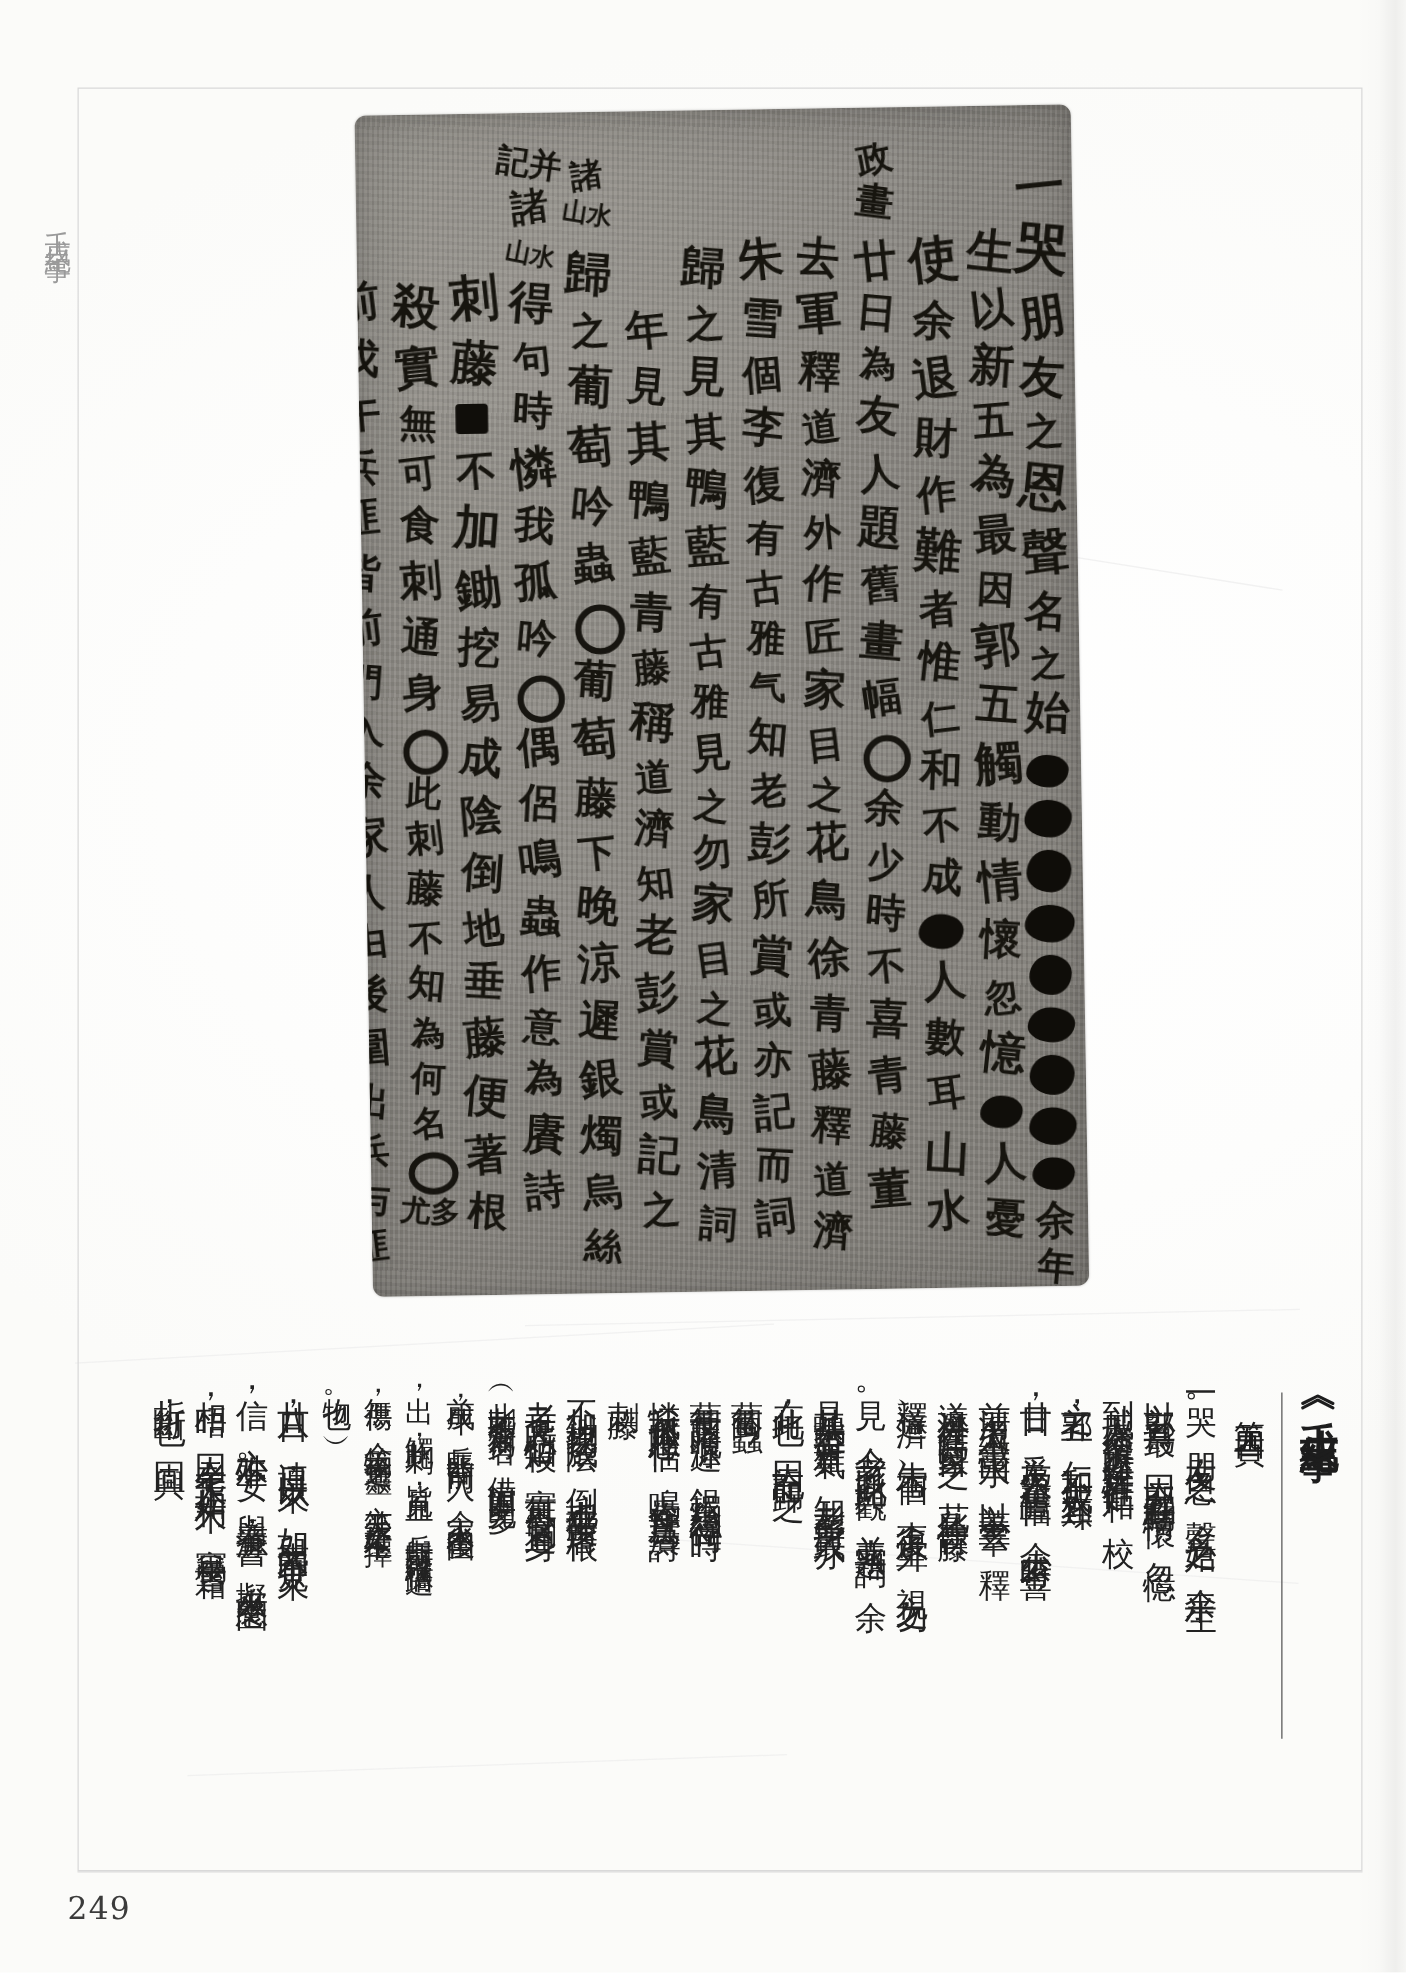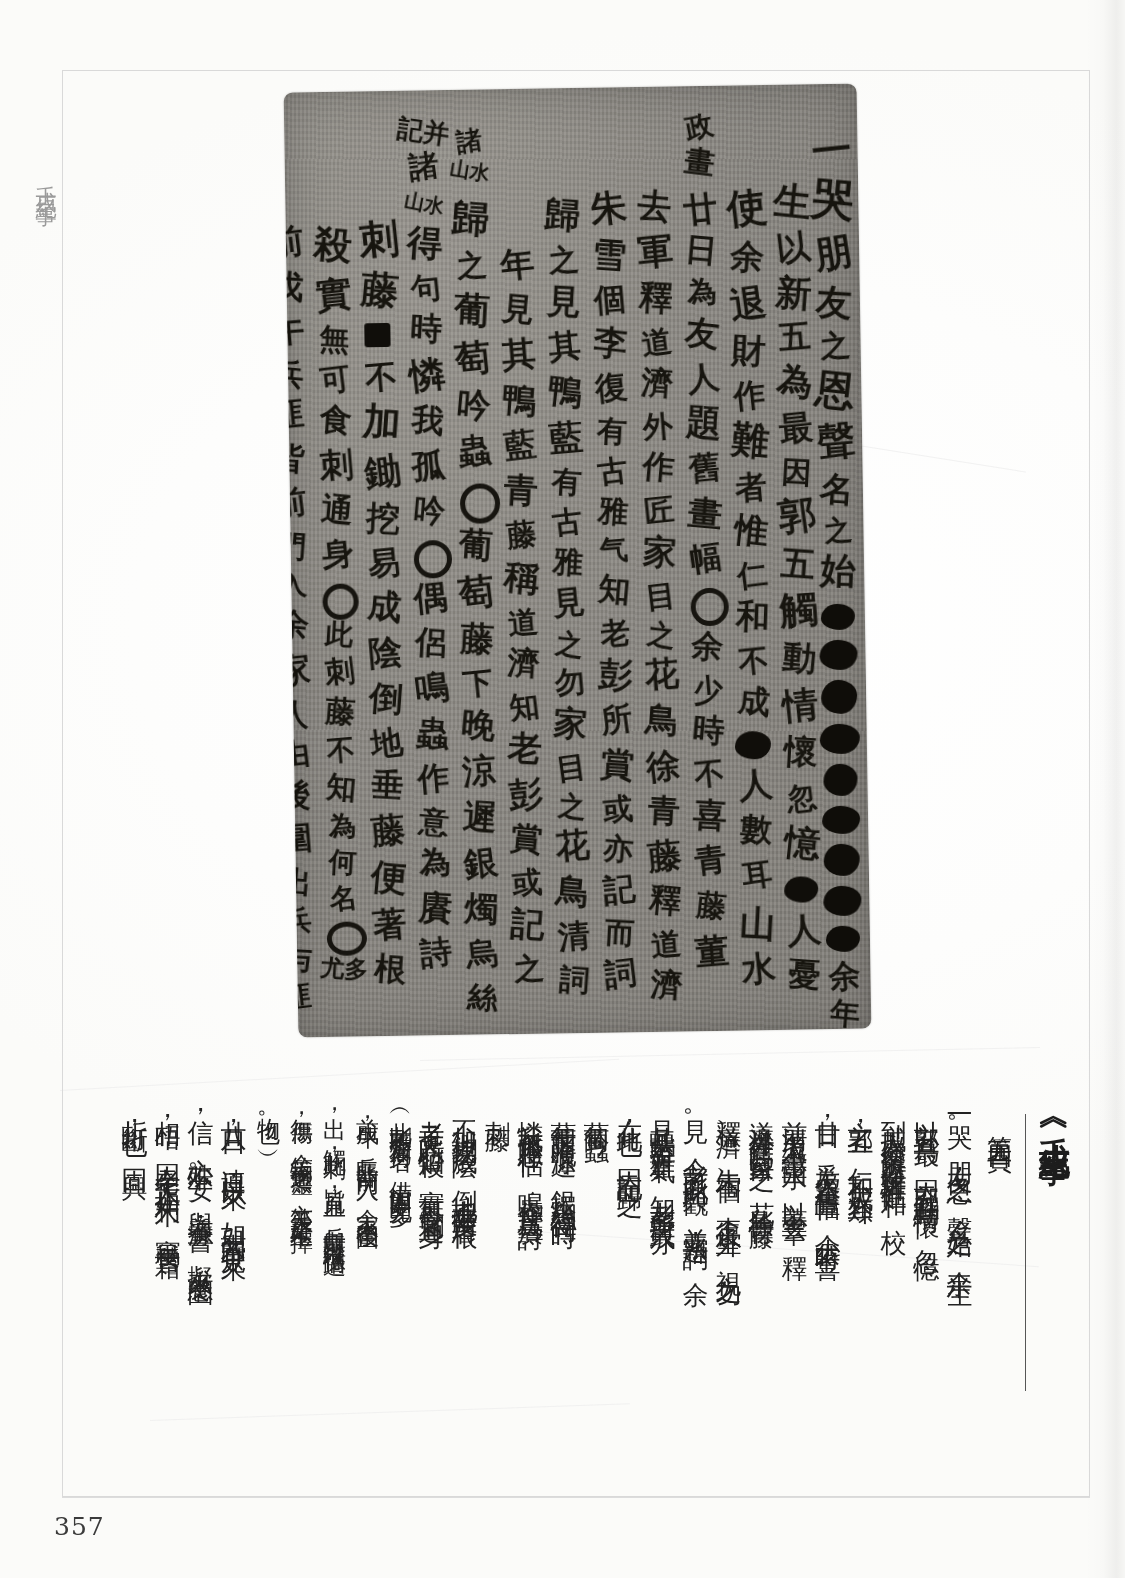--- a/index.html
+++ b/index.html
@@ -566,13 +566,13 @@
     <div class="tcol">廿八日，連日以來，如兒南歸不見來</div>
     <div class="tcol">信，心殊不安。與養源書，擬來慈園</div>
     <div class="tcol">相晤，因老年人正如朽木，竊畏雪霜</div>
     <div class="tcol">折斷也，固興</div>
 
   </div>
 </div>
 
 <div id="bottom-rule"></div>
 
-<div id="folio">357</div>
+<div id="folio">249</div>
 
 </body></html>

